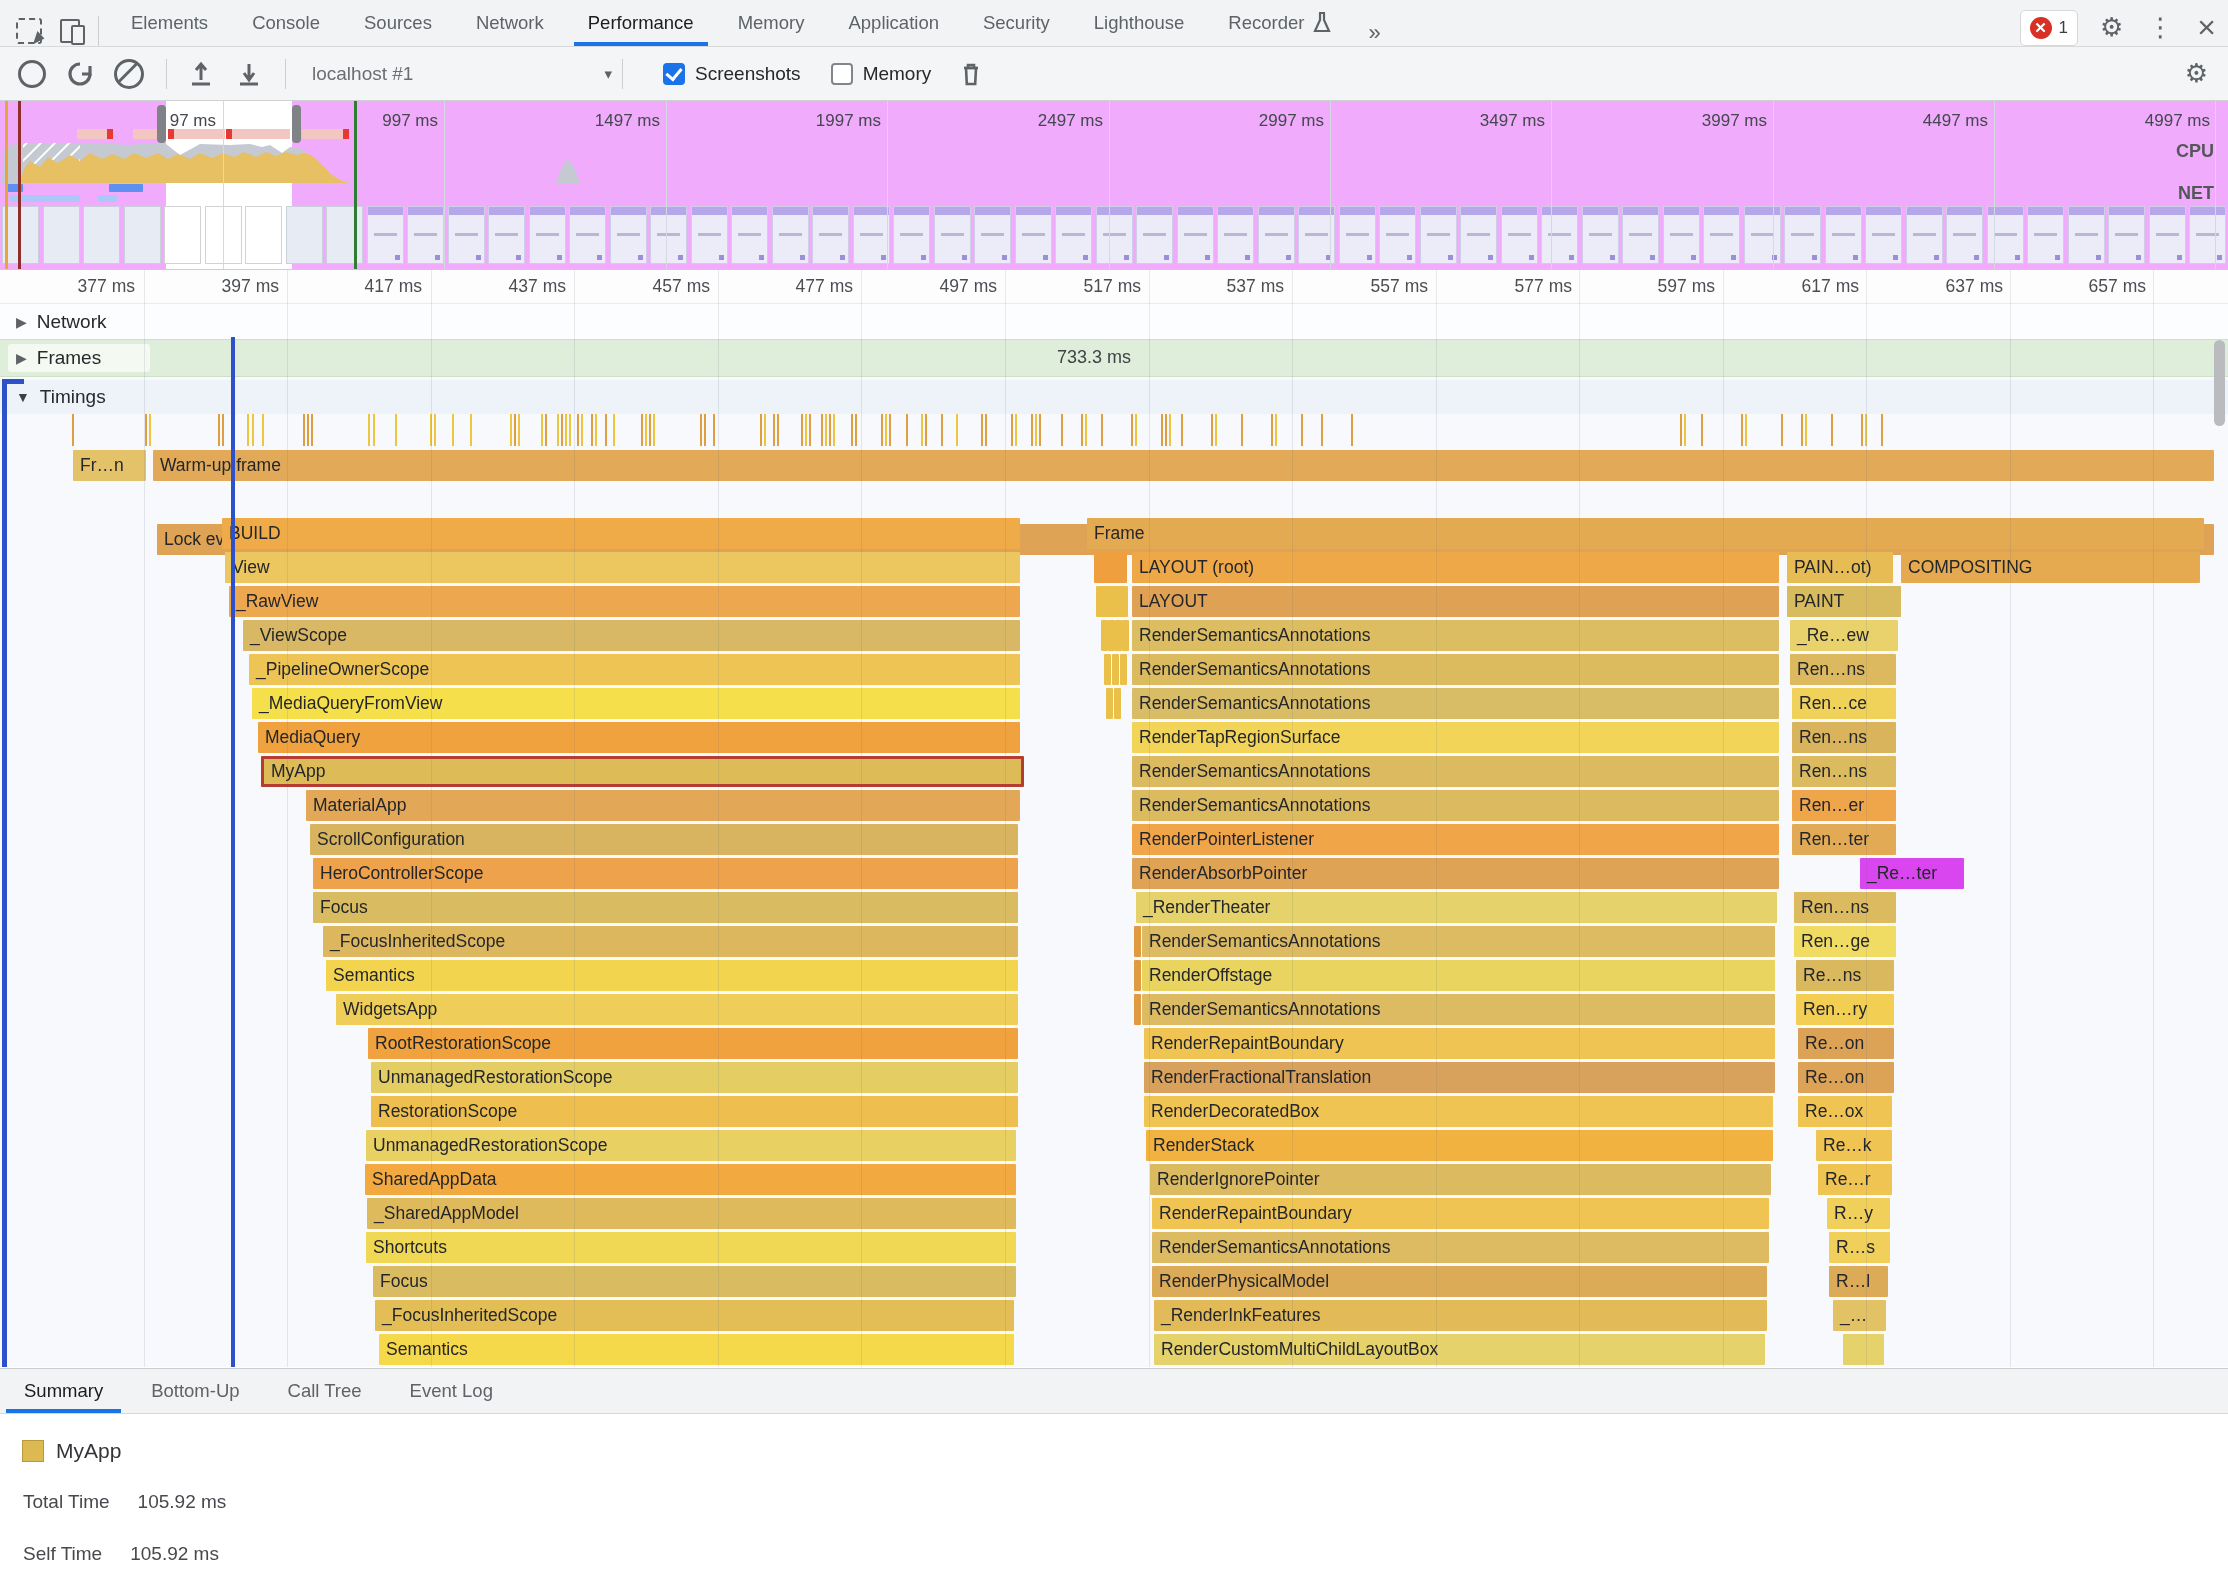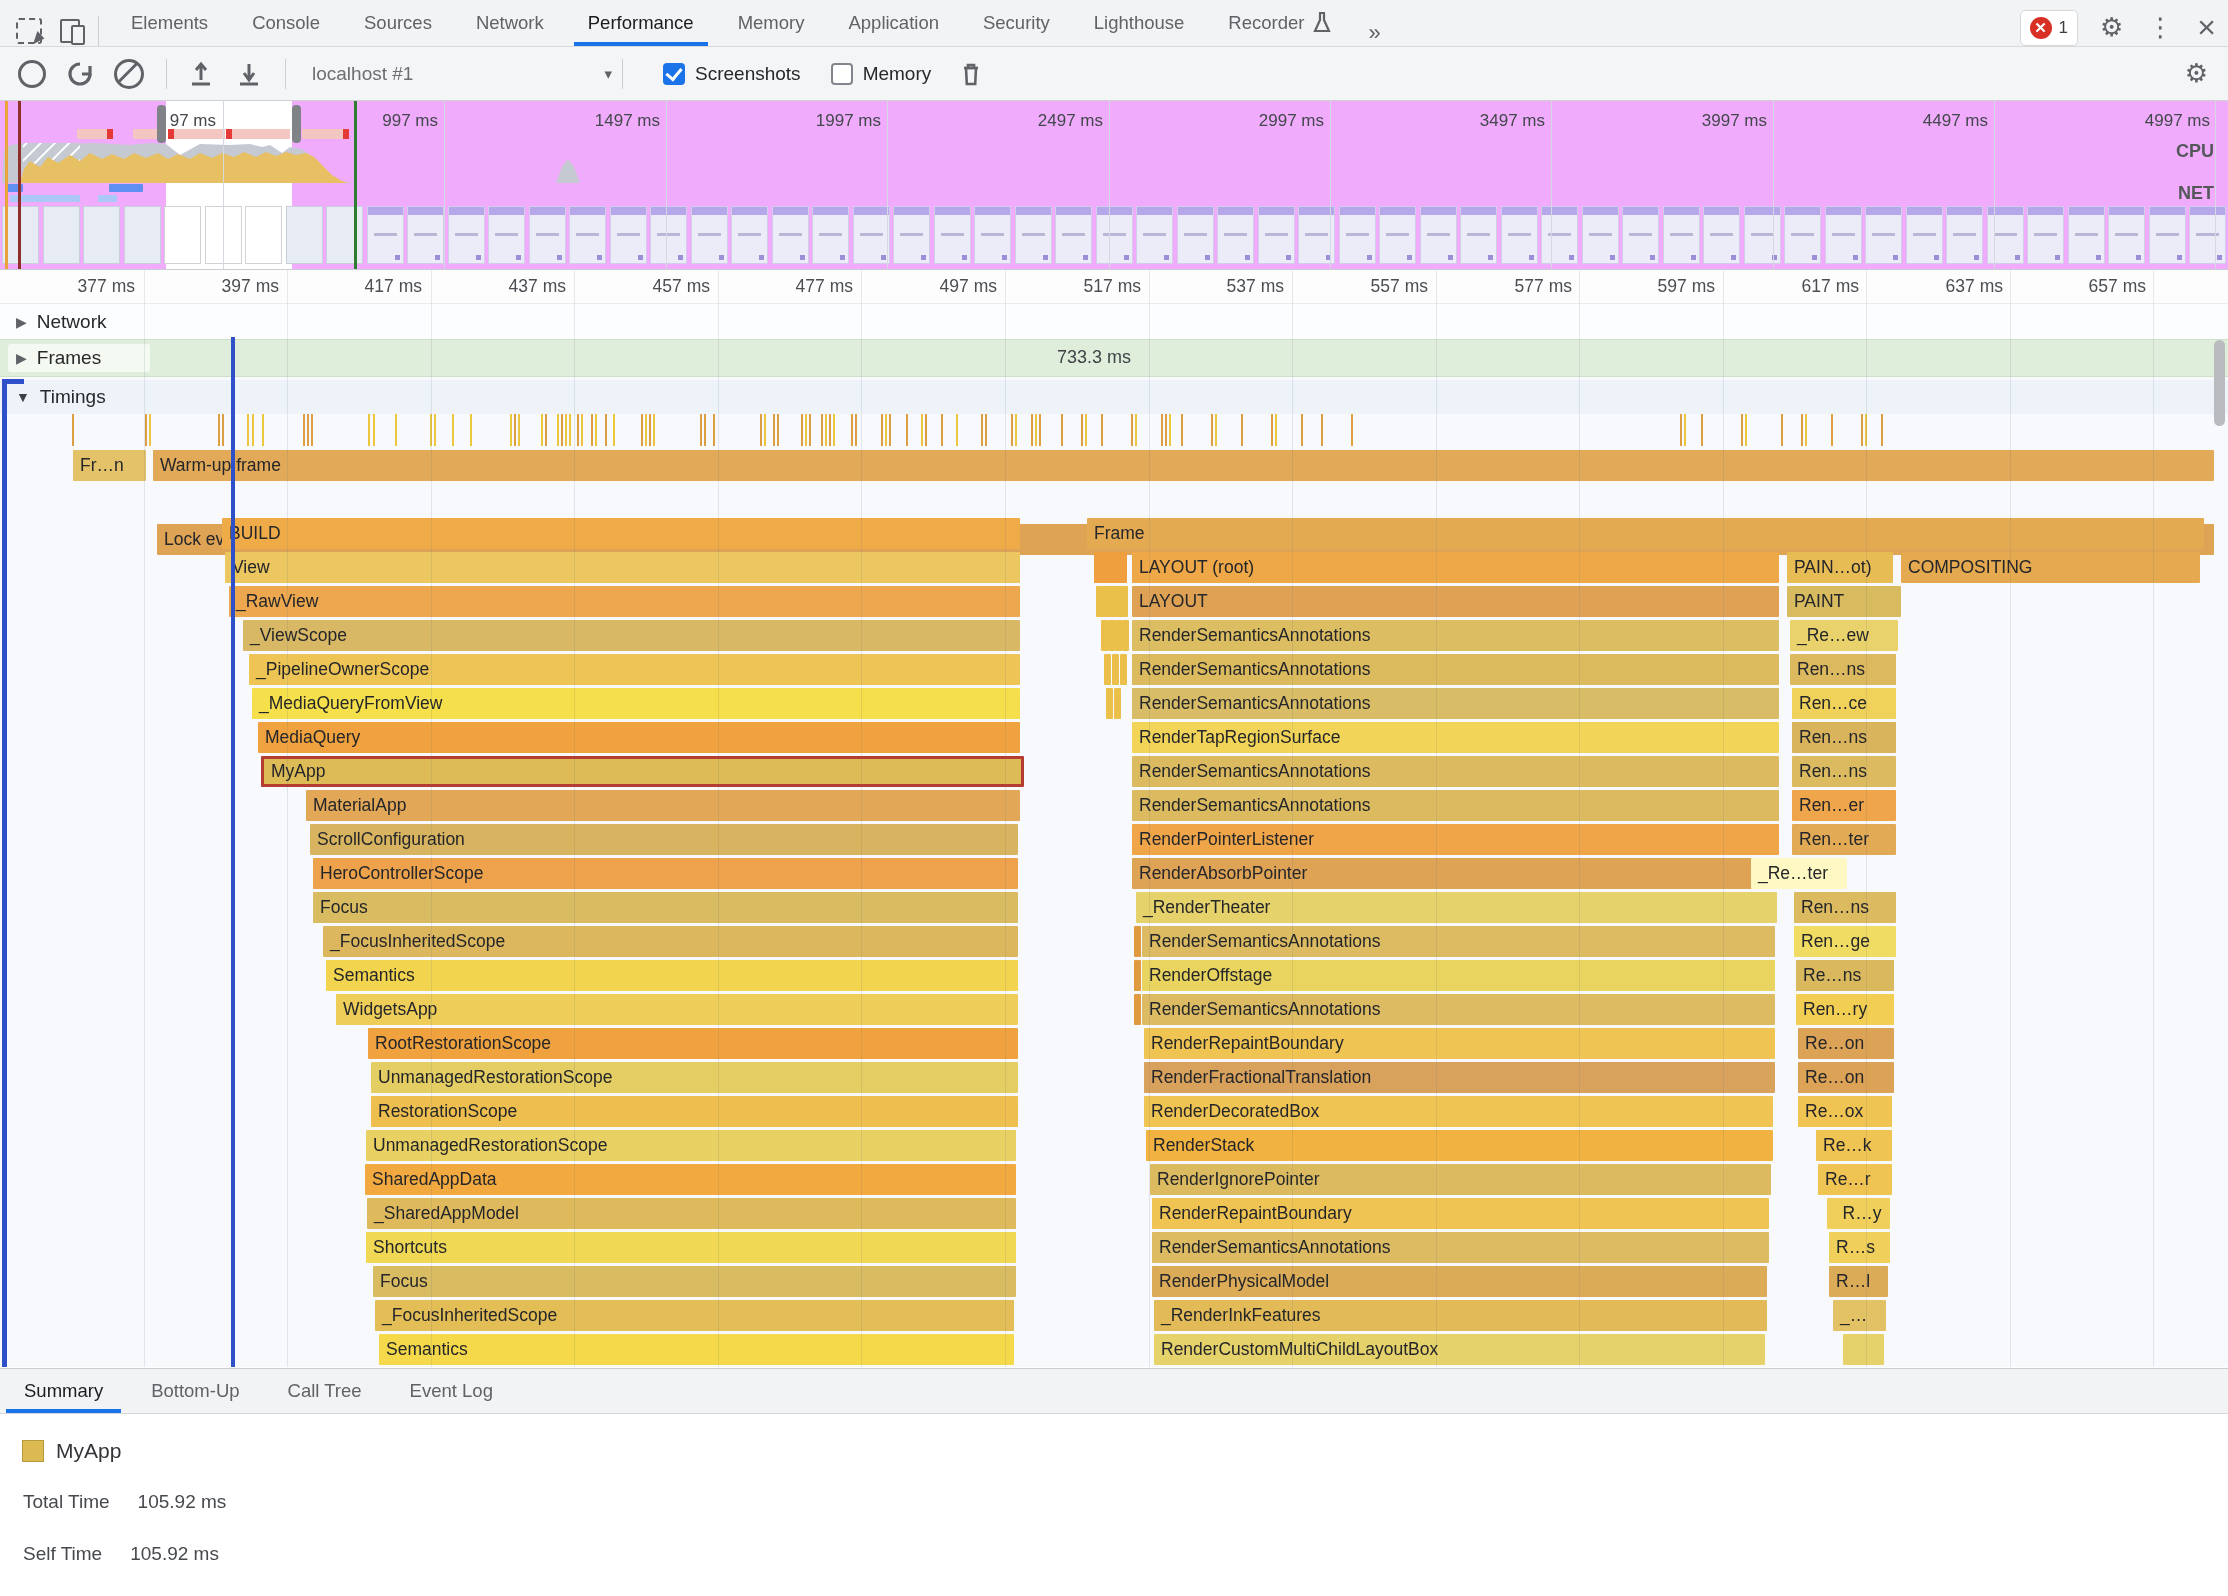--- a/index.html
+++ b/index.html
@@ -698,21 +698,21 @@
         <div class="bar" style="left: 1132px; top: 486px; width: 647px; background: rgb(220, 187, 96);">RenderSemanticsAnnotations</div>
         <div class="bar" style="left: 1792px; top: 486px; width: 104px; background: rgb(220, 187, 96);">Ren…ns</div>
         <div class="bar" style="left: 306px; top: 520px; width: 714px; background: rgb(226, 168, 88);">MaterialApp</div>
         <div class="bar" style="left: 1132px; top: 520px; width: 647px; background: rgb(220, 187, 96);">RenderSemanticsAnnotations</div>
         <div class="bar" style="left: 1792px; top: 520px; width: 104px; background: rgb(239, 165, 74);">Ren…er</div>
         <div class="bar" style="left: 310px; top: 554px; width: 708px; background: rgb(217, 180, 96);">ScrollConfiguration</div>
         <div class="bar" style="left: 1132px; top: 554px; width: 647px; background: rgb(240, 165, 73);">RenderPointerListener</div>
         <div class="bar" style="left: 1792px; top: 554px; width: 104px; background: rgb(226, 170, 85);">Ren…ter</div>
         <div class="bar" style="left: 313px; top: 588px; width: 705px; background: rgb(237, 162, 75);">HeroControllerScope</div>
         <div class="bar" style="left: 1132px; top: 588px; width: 647px; background: rgb(223, 163, 85);">RenderAbsorbPointer</div>
-        <div class="bar" style="left: 1751px; top: 588px; width: 96px; background: #fef9c3;">_Re…ter</div>
+        <div class="bar" style="left: 1860px; top: 588px; width: 104px; background: #d946ef;">_Re…ter</div>
         <div class="bar" style="left: 313px; top: 622px; width: 705px; background: rgb(217, 188, 98);">Focus</div>
         <div class="bar" style="left: 1136px; top: 622px; width: 641px; background: rgb(230, 210, 106);">_RenderTheater</div>
         <div class="bar" style="left: 1794px; top: 622px; width: 102px; background: rgb(220, 186, 96);">Ren…ns</div>
         <div class="bar" style="left: 323px; top: 656px; width: 695px; background: rgb(221, 183, 94);">_FocusInheritedScope</div>
         <div class="bar" style="left: 1134px; top: 656px; width: 4px; background: rgb(224, 154, 64);"></div>
         <div class="bar" style="left: 1142px; top: 656px; width: 633px; background: rgb(220, 187, 98);">RenderSemanticsAnnotations</div>
         <div class="bar" style="left: 1794px; top: 656px; width: 102px; background: rgb(240, 220, 98);">Ren…ge</div>
         <div class="bar" style="left: 326px; top: 690px; width: 692px; background: rgb(242, 212, 79);">Semantics</div>
         <div class="bar" style="left: 1134px; top: 690px; width: 4px; background: rgb(224, 154, 64);"></div>
         <div class="bar" style="left: 1142px; top: 690px; width: 633px; background: rgb(232, 212, 95);">RenderOffstage</div>
@@ -731,21 +731,21 @@
         <div class="bar" style="left: 1144px; top: 826px; width: 629px; background: rgb(240, 196, 82);">RenderDecoratedBox</div>
         <div class="bar" style="left: 1798px; top: 826px; width: 94px; background: rgb(240, 196, 82);">Re…ox</div>
         <div class="bar" style="left: 366px; top: 860px; width: 650px; background: rgb(232, 208, 99);">UnmanagedRestorationScope</div>
         <div class="bar" style="left: 1146px; top: 860px; width: 627px; background: rgb(242, 178, 63);">RenderStack</div>
         <div class="bar" style="left: 1816px; top: 860px; width: 76px; background: rgb(240, 196, 82);">Re…k</div>
         <div class="bar" style="left: 365px; top: 894px; width: 651px; background: rgb(242, 169, 63);">SharedAppData</div>
         <div class="bar" style="left: 1150px; top: 894px; width: 621px; background: rgb(220, 187, 96);">RenderIgnorePointer</div>
         <div class="bar" style="left: 1818px; top: 894px; width: 74px; background: rgb(240, 196, 82);">Re…r</div>
         <div class="bar" style="left: 367px; top: 928px; width: 649px; background: rgb(223, 186, 92);">_SharedAppModel</div>
         <div class="bar" style="left: 1152px; top: 928px; width: 617px; background: rgb(240, 196, 82);">RenderRepaintBoundary</div>
-        <div class="bar" style="left: 1827px; top: 928px; width: 63px; background: rgb(240, 208, 90); text-align: center;">R…y</div>
+        <div class="bar" style="left: 1827px; top: 928px; width: 63px; background: rgb(240, 208, 90);">R…y</div>
         <div class="bar" style="left: 366px; top: 962px; width: 650px; background: rgb(240, 216, 85);">Shortcuts</div>
         <div class="bar" style="left: 1152px; top: 962px; width: 617px; background: rgb(220, 187, 98);">RenderSemanticsAnnotations</div>
         <div class="bar" style="left: 1829px; top: 962px; width: 61px; background: rgb(240, 208, 90);">R…s</div>
         <div class="bar" style="left: 373px; top: 996px; width: 643px; background: rgb(217, 188, 98);">Focus</div>
         <div class="bar" style="left: 1152px; top: 996px; width: 615px; background: rgb(220, 171, 88);">RenderPhysicalModel</div>
         <div class="bar" style="left: 1829px; top: 996px; width: 59px; background: rgb(220, 171, 88);">R…l</div>
         <div class="bar" style="left: 375px; top: 1030px; width: 639px; background: rgb(227, 189, 85);">_FocusInheritedScope</div>
         <div class="bar" style="left: 1154px; top: 1030px; width: 613px; background: rgb(226, 187, 88);">_RenderInkFeatures</div>
         <div class="bar" style="left: 1833px; top: 1030px; width: 53px; background: rgb(226, 194, 100);">_…</div>
         <div class="bar" style="left: 379px; top: 1064px; width: 635px; background: rgb(246, 217, 74);">Semantics</div>

